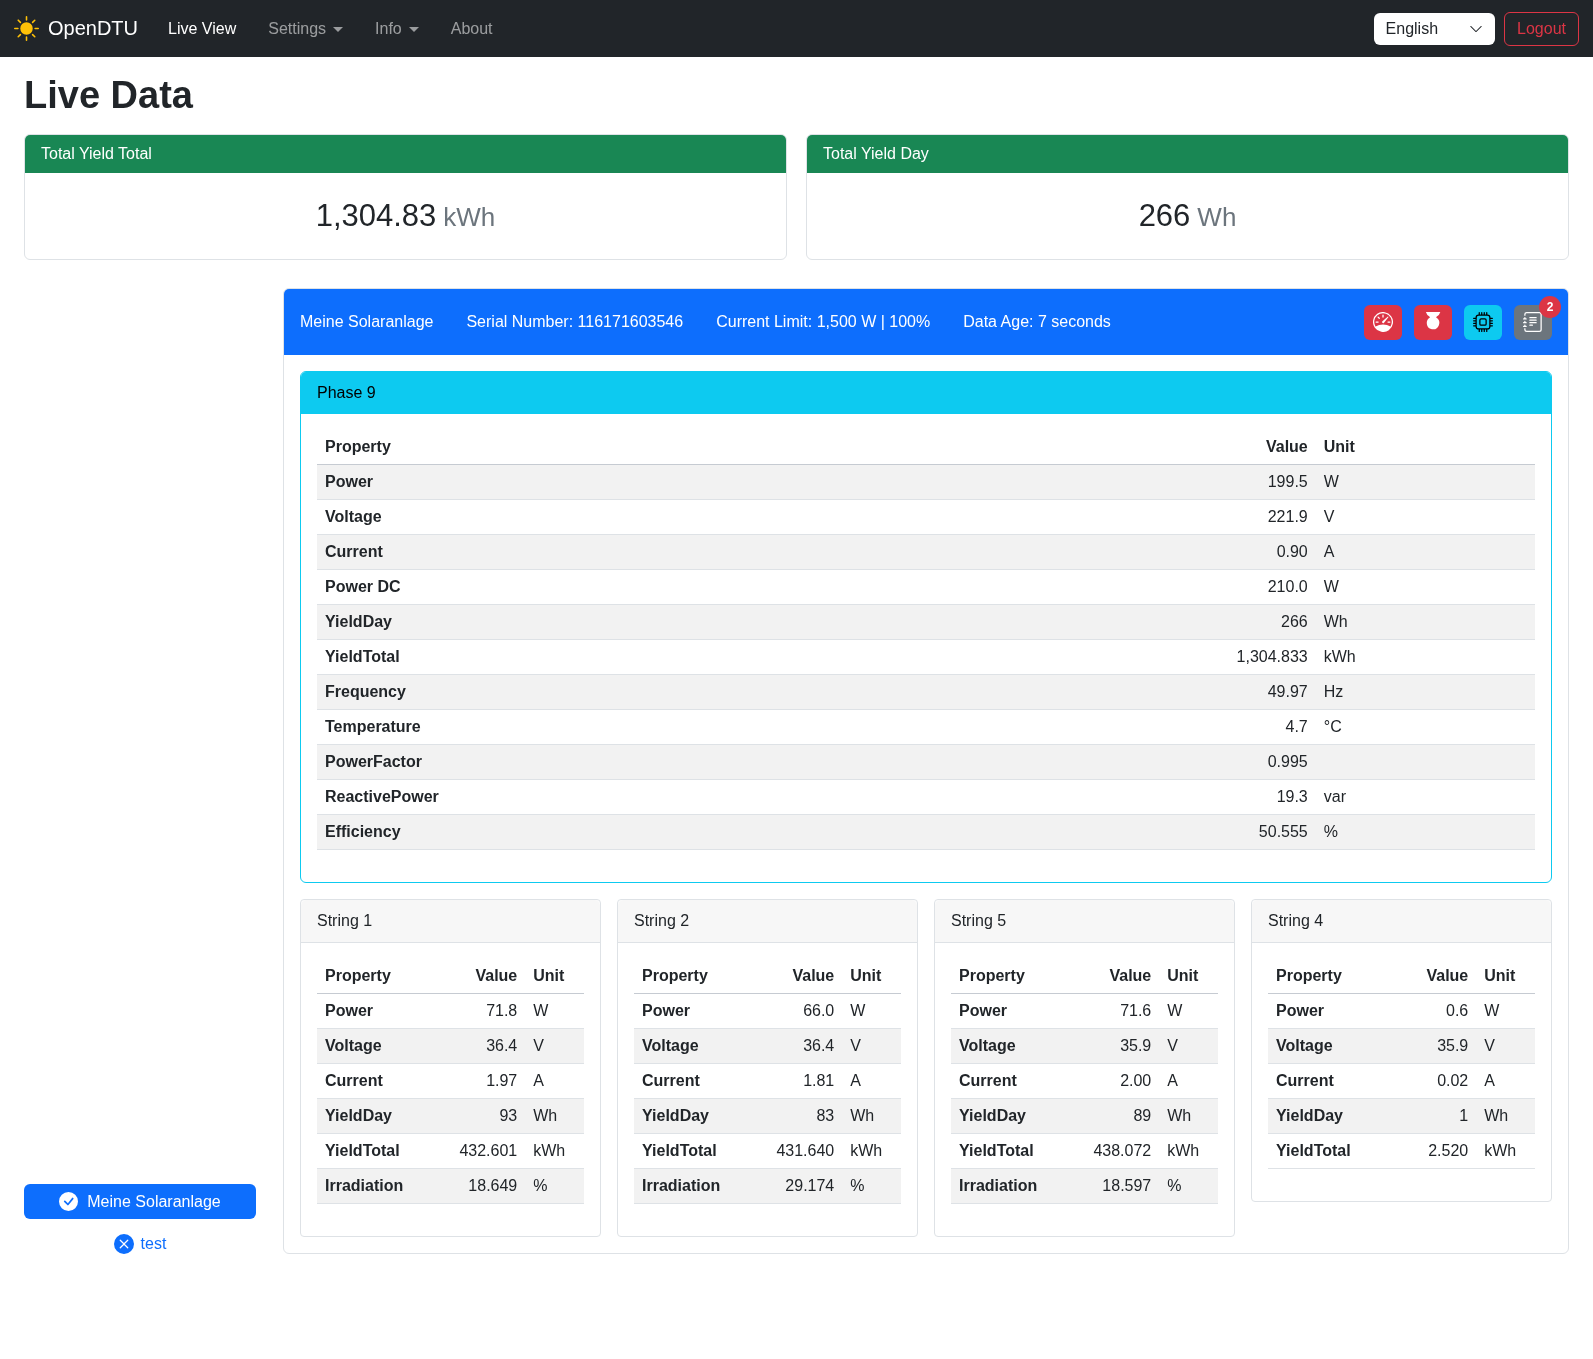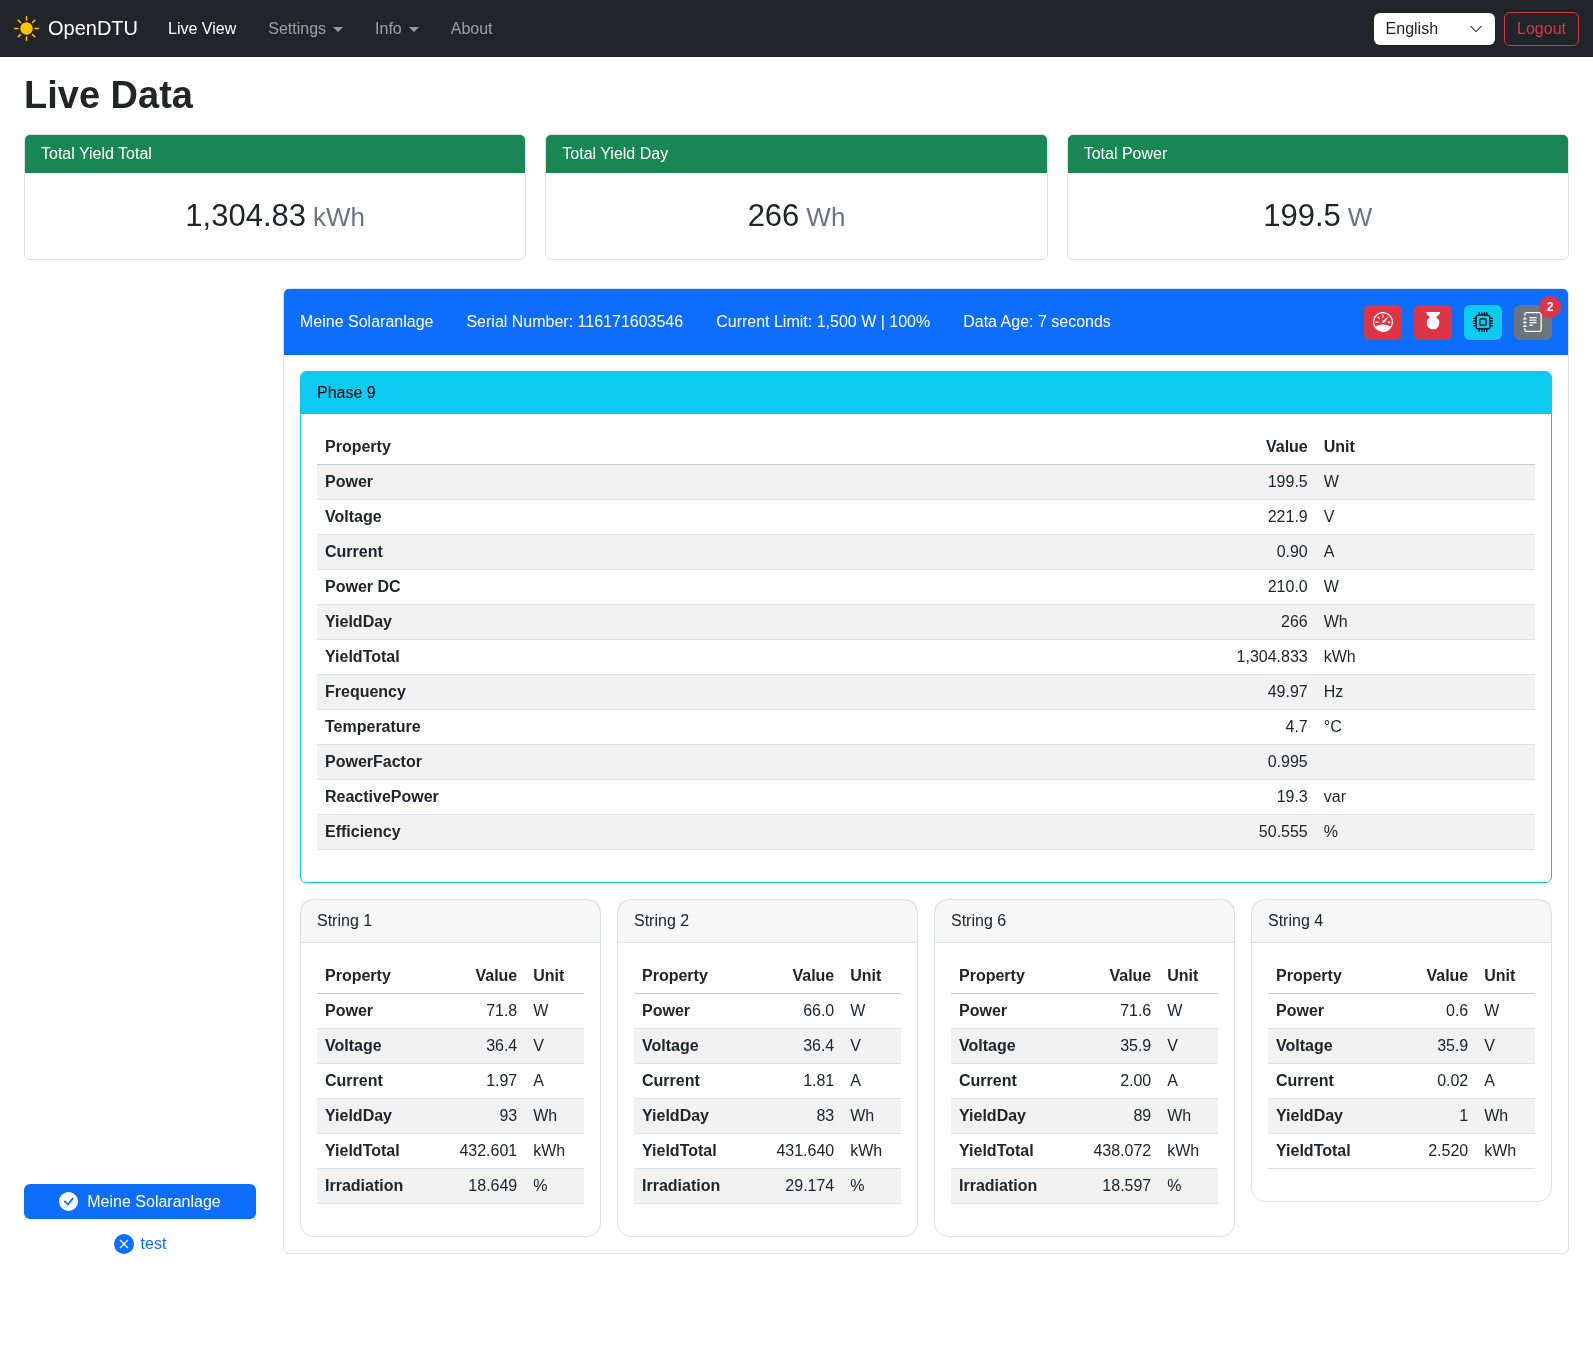--- a/index.html
+++ b/index.html
@@ -163,21 +163,21 @@
   .phase-table .val { width: 9%; }
   .phase-table .unit { width: 18%; }
   .string-table .val { width: 33%; }
   .string-table .unit { width: 22%; }
 
   
   .strings-row { display: flex; gap: 16px; align-items: flex-start; }
   .string-card {
     flex: 1 1 0;
     border: 1px solid #dee2e6;
-    border-radius: 14px;
+    border-radius: 4px;
     background: #fff;
   }
   .string-header {
     background: rgba(0,0,0,.03);
     padding: 12px 16px;
     border-bottom: 1px solid #dee2e6;
     border-radius: 5px 5px 0 0;
   }
 </style>
 </head>
@@ -218,26 +218,20 @@
     <div class="summary-card">
       <div class="card-head">Total Yield Total</div>
       <div class="card-body">
         <span class="v">1,304.83</span><span class="u">kWh</span>
       </div>
     </div>
     <div class="summary-card">
       <div class="card-head">Total Yield Day</div>
       <div class="card-body">
         <span class="v">266</span><span class="u">Wh</span>
-      </div>
-    </div>
-    <div class="summary-card">
-      <div class="card-head">Total Power</div>
-      <div class="card-body">
-        <span class="v">199.5</span><span class="u">W</span>
       </div>
     </div>
   </div>
 
   <div class="main-row">
 
     <div class="sidebar">
       <button class="inverter-select-btn">
         <span style="display:flex">
           <svg viewBox="0 0 16 16" fill="#fff" width="19" height="19">
@@ -463,21 +457,21 @@
                       <th>Irradiation</th>
                       <td class="val">29.174</td>
                       <td class="unit">%</td>
                     </tr>
                 </tbody>
               </table>
             </div>
           </div>
 
           <div class="string-card">
-            <div class="string-header">String 6</div>
+            <div class="string-header">String 5</div>
             <div class="panel-body">
               <table class="data-table string-table stripe-even">
                 <thead>
                   <tr>
                     <th class="prop">Property</th>
                     <th class="val">Value</th>
                     <th class="unit">Unit</th>
                   </tr>
                 </thead>
                 <tbody>

